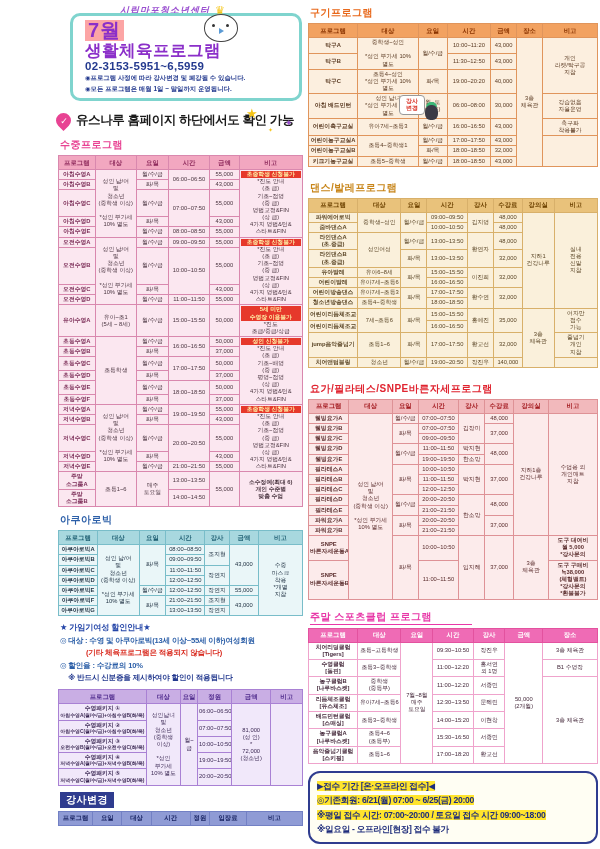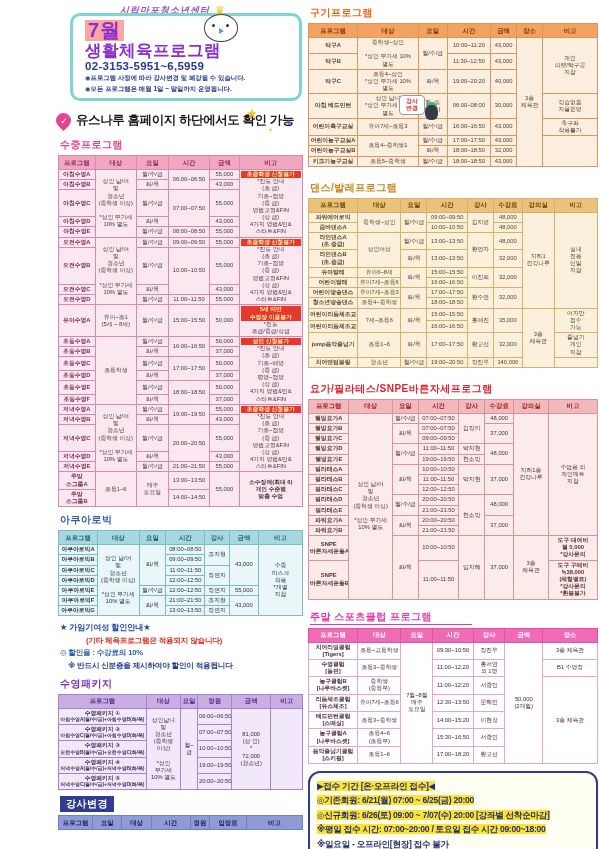--- a/index.html
+++ b/index.html
@@ -431,27 +431,27 @@
                 <td>13:00~13:50</td>
                 <td>장연지</td>
               </tr>
             </tbody>
           </table>
         </div>
     </div>
 
     <div class="discount">
       <div class="d-title">★ 가임기여성 할인안내★</div>
+      <div>◎ 대상 : 수영 및 아쿠아로빅(13세 이상~55세 이하)여성회원</div>
       <div class="d-red">(기타 체육프로그램은 적용되지 않습니다)</div>
       <div>◎ 할인율 : 수강료의 10%</div>
       <div class="d-note">※ 반드시 신분증을 제시하여야 할인이 적용됩니다</div>
     </div>
 
     <div class="sec t-purple">
-      <div class="sec-title ttl-purple">수영패키지</div>
       <div>
           <table>
             <colgroup>
               <col style="width: 36%;">
               <col style="width: 14%;">
               <col style="width: 7%;">
               <col style="width: 14%;">
               <col style="width: 16%;">
               <col style="width: 13%;">
             </colgroup>
@@ -981,21 +981,20 @@
                 <td>황교선</td>
               </tr>
             </tbody>
           </table>
         </div>
     </div>
 
     <div class="signup">
       <div><span class="hl">▶접수 기간 [온·오프라인 접수]◀</span></div>
       <div><span class="hl">◎기존회원: 6/21(월) 07:00 ~ 6/25(금) 20:00</span></div>
-      <div><span class="hl">◎신규회원: 6/26(토) 09:00 ~ 7/07(수) 20:00 [강좌별 선착순마감]</span></div>
       <div><span class="hl">※평일 접수 시간: 07:00~20:00 / 토요일 접수 시간 09:00~18:00</span></div>
       <div><span>※일요일 - 오프라인[현장] 접수 불가</span></div>
     </div>
 
   </div>
 
   <div class="sticker">
     <span class="bubble">강사
 변경</span>
     <span class="cap"></span>

